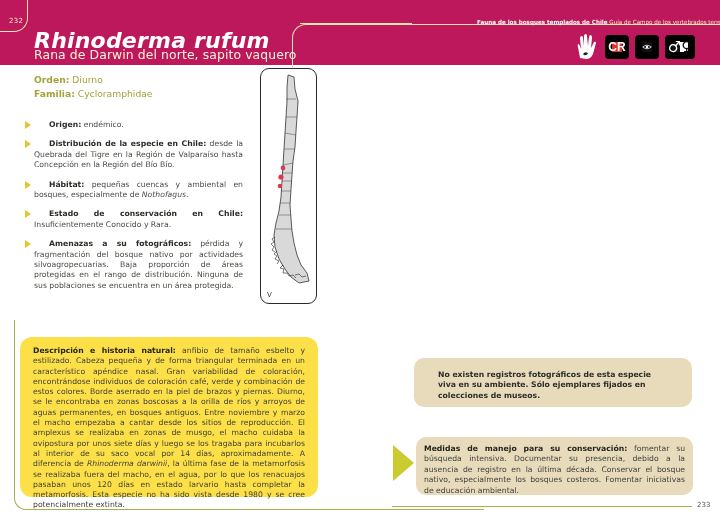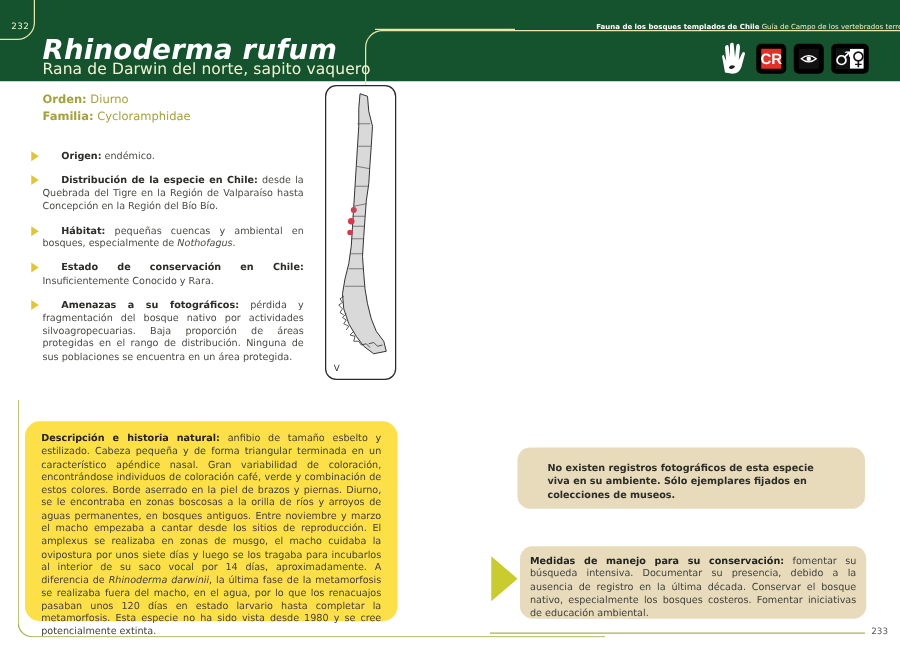--- a/index.html
+++ b/index.html
@@ -1,34 +1,34 @@
 <!DOCTYPE html>
 <html><head>
 <meta charset="utf-8">
 <style>
   * { box-sizing: border-box; margin: 0; padding: 0; }
   html, body { width: 720px; height: 520px; background: #ffffff; overflow: hidden; }
   body { position: relative; font-family: "DejaVu Sans", "Liberation Sans", sans-serif; color: #3a3a36; }
 
-  .header { position: absolute; left: 0; top: 0; width: 720px; height: 65px; background: #14532d; }
+  .header { position: absolute; left: 0; top: 0; width: 720px; height: 65px; background: #be185d; }
   .header-frame-left { position: absolute; left: -10px; top: -10px; width: 38px; height: 42px; border: 1.2px solid #e6e7a8; border-radius: 0 0 14px 0; border-left: none; border-top: none; }
   .page-num-left { position: absolute; left: 9px; top: 17px; font-size: 7px; color: #eef0c2; letter-spacing: 0.3px; }
   .header-frame-right { position: absolute; left: 292px; top: 24px; width: 440px; height: 60px; border-left: 1.2px solid #e6e7a8; border-top: 1.2px solid #e6e7a8; border-radius: 14px 0 0 0; }
   .header-rule { position: absolute; left: 300px; top: 24px; width: 112px; height: 1px; background: #e6e7a8; }
 
   .title { position: absolute; left: 34px; top: 28px; font-size: 22px; font-weight: bold; font-style: italic; color: #ffffff; letter-spacing: 0.2px; }
   .subtitle { position: absolute; left: 34px; top: 47px; font-size: 12.4px; color: #f3f4d6; letter-spacing: 0.1px; }
 
   .series { position: absolute; left: 477px; top: 19px; font-size: 5.6px; color: #ffffff; white-space: nowrap; }
   .series b { font-weight: bold; color: #ffffff; }
   .series span.rest { color: #eef0c2; }
 
   .icons { position: absolute; left: 573px; top: 33px; height: 28px; display: flex; gap: 6px; align-items: center; }
   .icon-hand { width: 26px; height: 26px; }
-  .icon-badge { width: 24px; height: 24px; border-radius: 4px; border: 4px solid #000000; display: flex; align-items: center; justify-content: center; }
+  .icon-badge { width: 24px; height: 24px; border-radius: 4px; border: 7px solid #000000; display: flex; align-items: center; justify-content: center; }
   .cr { background: #e3312a; color: #fff; font-weight: bold; font-size: 12px; font-family: "Liberation Sans", sans-serif; }
   .eye { background: #111; }
   .sex { width: 30px; background: linear-gradient(90deg, #111 50%, #fff 50%); color: #111; font-size: 15px; font-weight: bold; display: flex; }
   .sex span { width: 15px; text-align: center; line-height: 24px; }
   .sex span:first-child { color: #fff; }
 
   .taxonomy { position: absolute; left: 34px; top: 73px; font-size: 9.2px; line-height: 14px; color: #a4a23a; }
   .taxonomy b { font-weight: bold; }
 
   .facts { position: absolute; left: 25px; top: 120px; width: 218px; }

